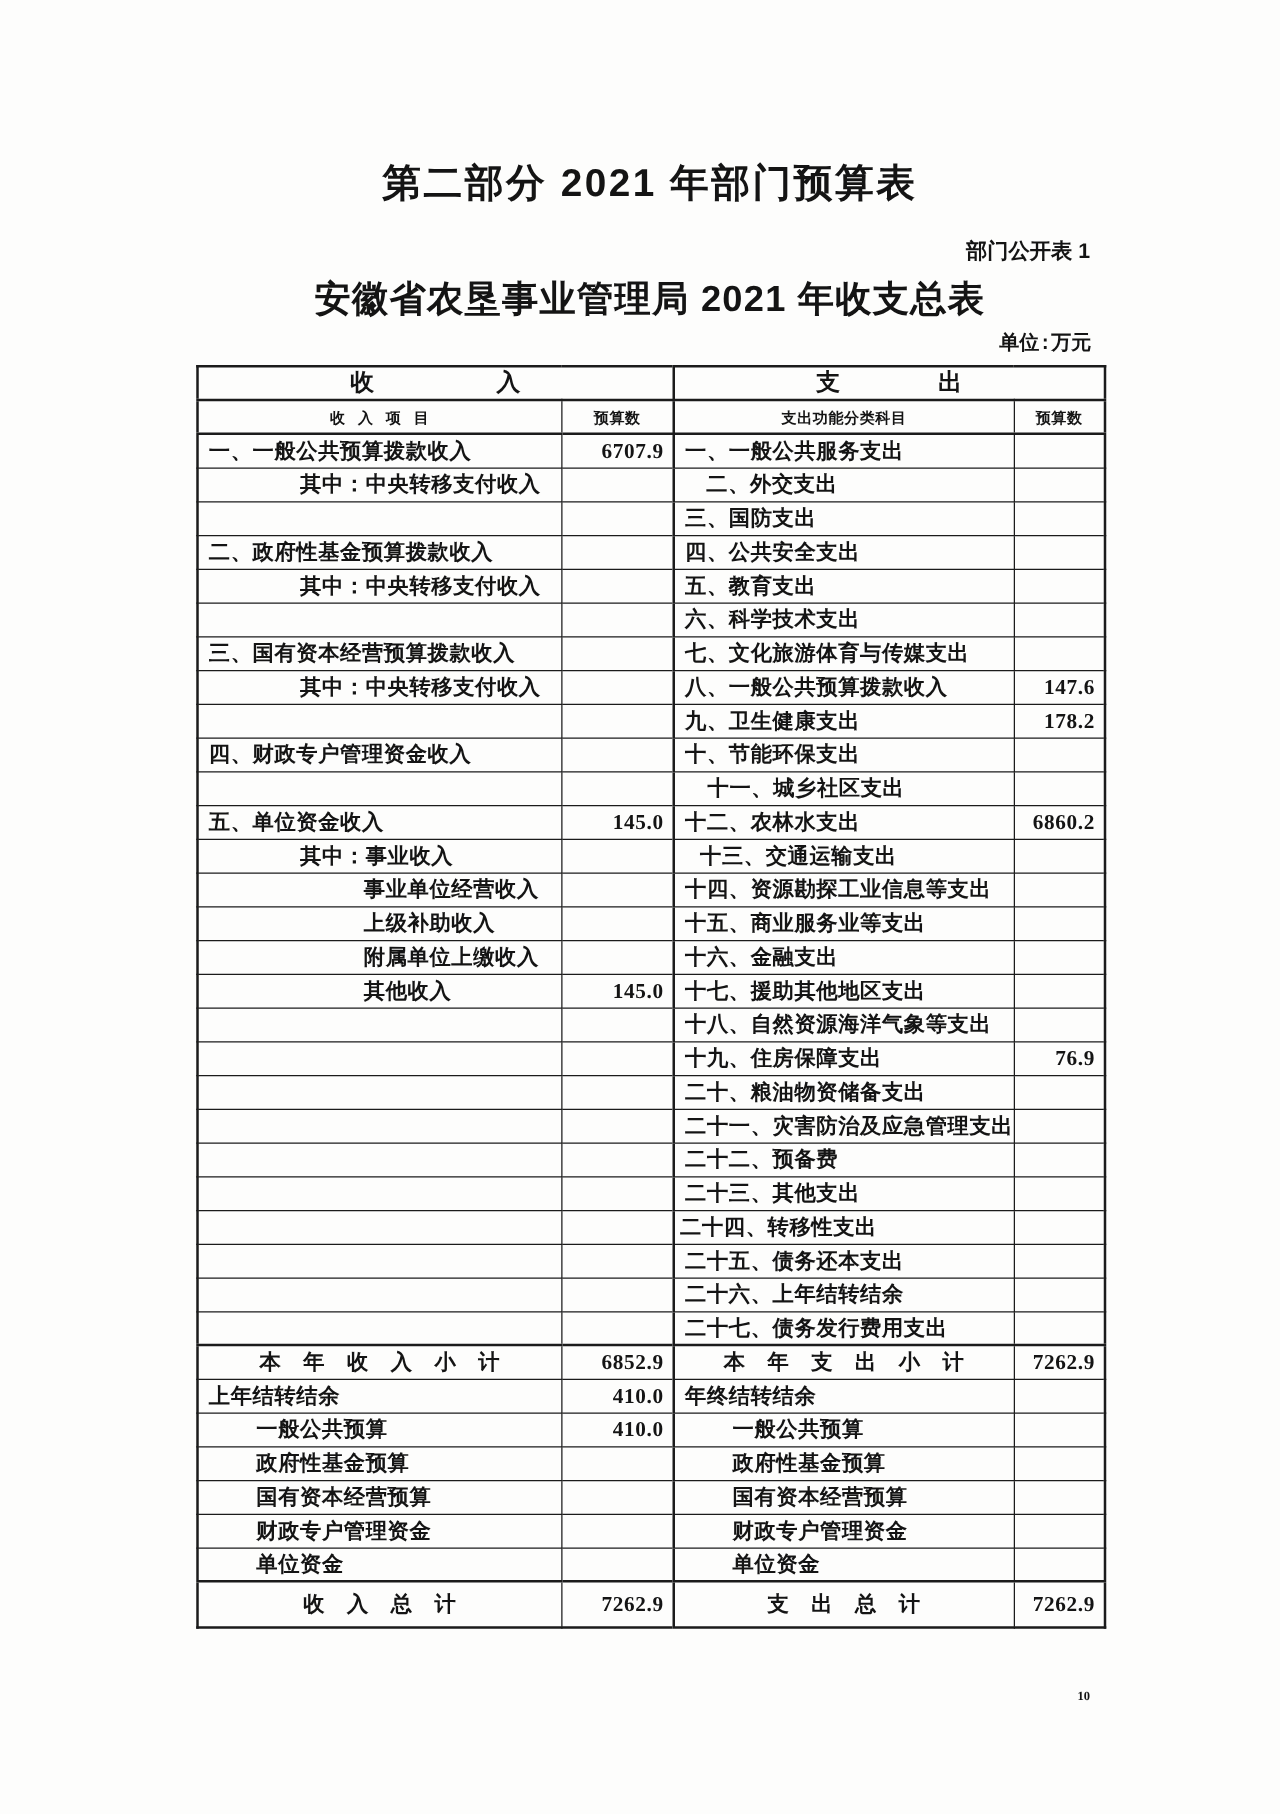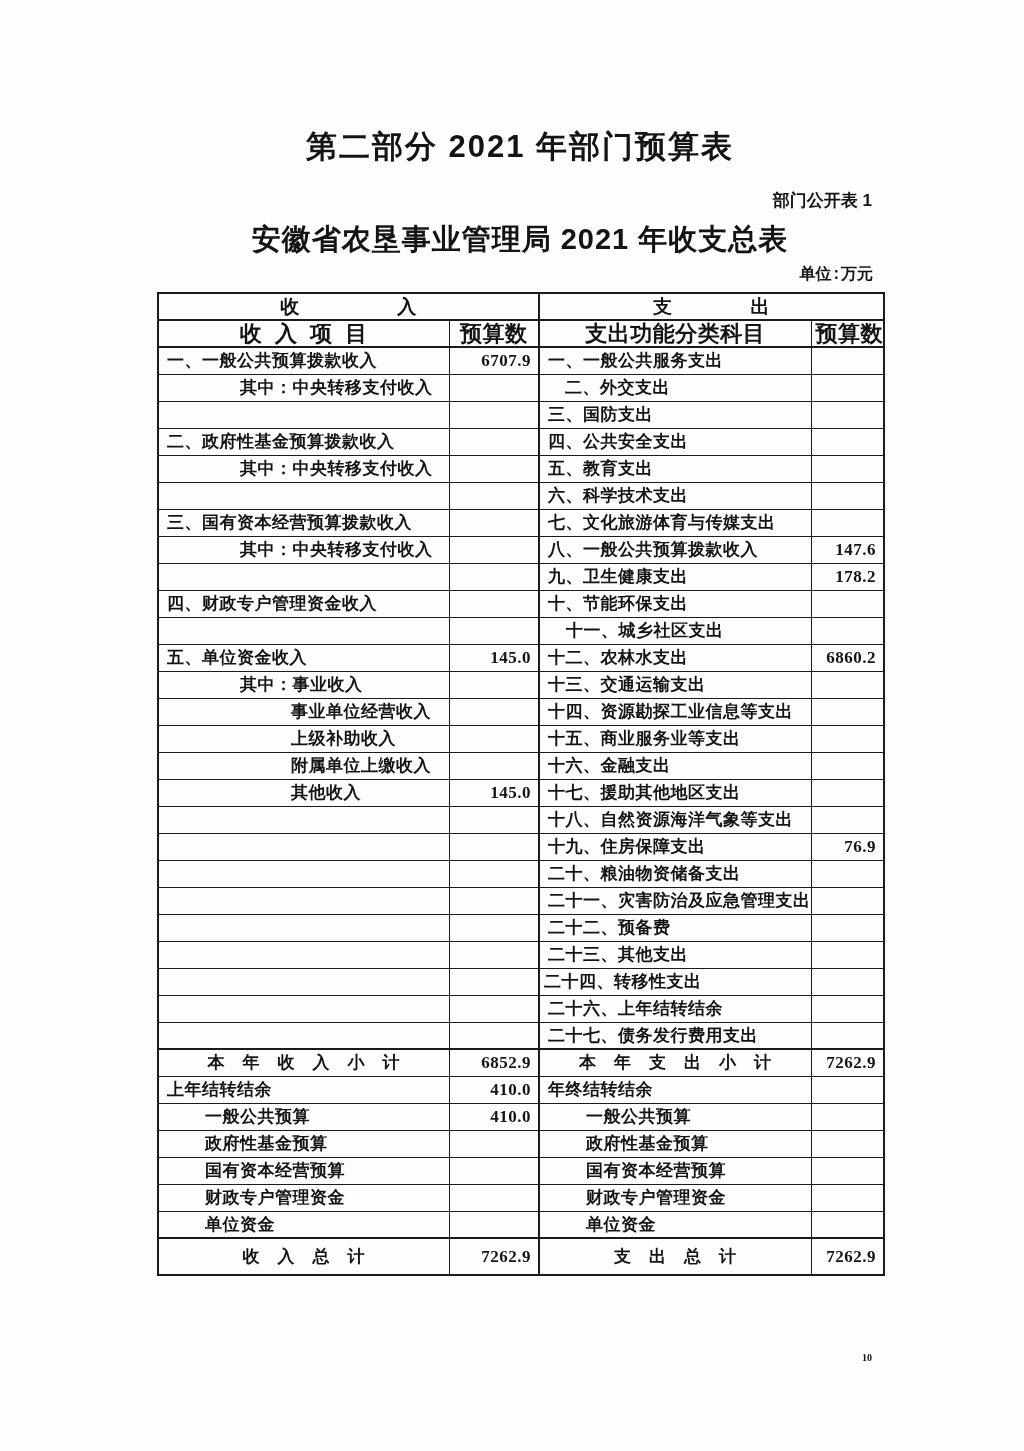--- a/index.html
+++ b/index.html
@@ -64,21 +64,21 @@
     white-space: nowrap;
     overflow: hidden;
     letter-spacing: 0.5px;
   }
   .group-th {
     font-size: 19px;
     text-align: center;
     border-bottom-width: 2px;
   }
   .col-th {
-    font-size: 22px;
+    font-size: 12px;
     text-align: center;
     border-bottom-width: 2px;
   }
   .spaced { word-spacing: 6px; }
   .item-cell { text-align: left; }
   .value-cell {
     text-align: right;
     padding-right: 7px;
     font-family: "Liberation Serif", serif;
     font-size: 17px;
@@ -185,21 +185,21 @@
   </tr>
         <tr>
     <td class="item-cell" style="padding-left: 8px;">五、单位资金收入</td>
     <td class="value-cell divider">145.0</td>
     <td class="item-cell" style="padding-left: 8px;">十二、农林水支出</td>
     <td class="value-cell">6860.2</td>
   </tr>
         <tr>
     <td class="item-cell" style="padding-left: 81px;">其中：事业收入</td>
     <td class="value-cell divider"></td>
-    <td class="item-cell" style="padding-left: 8px;">十三、交通运输支出</td>
+    <td class="item-cell" style="padding-left: 20px;">十三、交通运输支出</td>
     <td class="value-cell"></td>
   </tr>
         <tr>
     <td class="item-cell" style="padding-left: 132px;">事业单位经营收入</td>
     <td class="value-cell divider"></td>
     <td class="item-cell" style="padding-left: 8px;">十四、资源勘探工业信息等支出</td>
     <td class="value-cell"></td>
   </tr>
         <tr>
     <td class="item-cell" style="padding-left: 132px;">上级补助收入</td>
@@ -252,20 +252,26 @@
         <tr>
     <td class="item-cell" style="padding-left: 8px;"></td>
     <td class="value-cell divider"></td>
     <td class="item-cell" style="padding-left: 8px;">二十三、其他支出</td>
     <td class="value-cell"></td>
   </tr>
         <tr>
     <td class="item-cell" style="padding-left: 8px;"></td>
     <td class="value-cell divider"></td>
     <td class="item-cell" style="padding-left: 4px; margin-left: 25px;">二十四、转移性支出</td>
+    <td class="value-cell"></td>
+  </tr>
+        <tr>
+    <td class="item-cell" style="padding-left: 8px;"></td>
+    <td class="value-cell divider"></td>
+    <td class="item-cell" style="padding-left: 8px;">二十五、债务还本支出</td>
     <td class="value-cell"></td>
   </tr>
         <tr>
     <td class="item-cell" style="padding-left: 8px;"></td>
     <td class="value-cell divider"></td>
     <td class="item-cell" style="padding-left: 8px;">二十六、上年结转结余</td>
     <td class="value-cell"></td>
   </tr>
         <tr>
     <td class="item-cell" style="padding-left: 8px;"></td>

